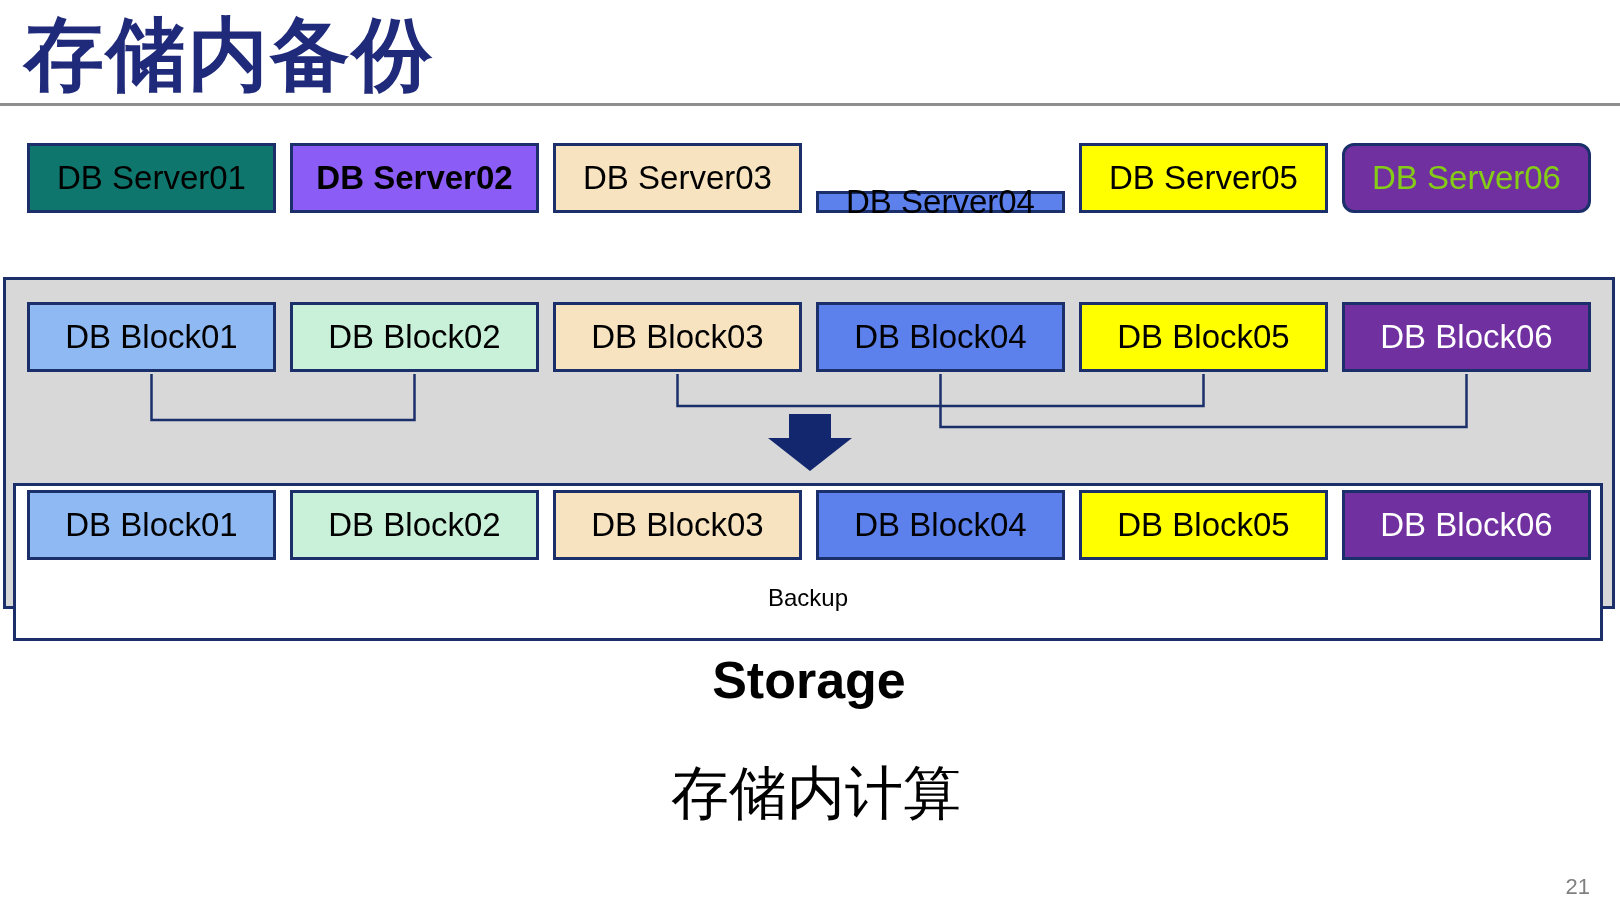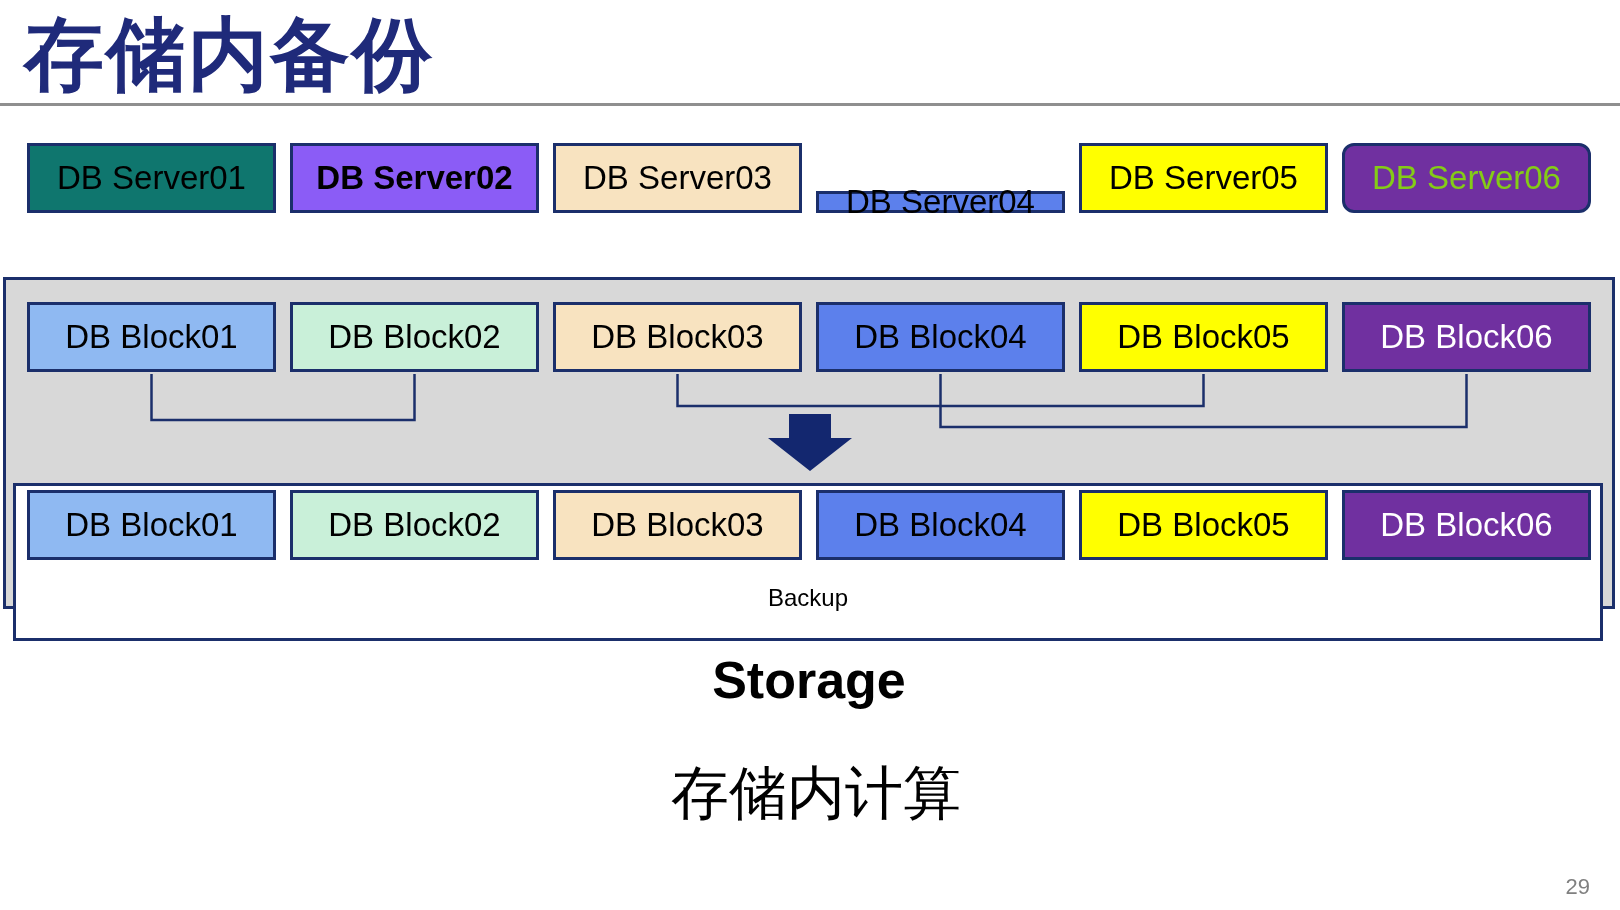--- a/index.html
+++ b/index.html
@@ -87,14 +87,14 @@
     <polyline points="151.5,374 151.5,420 414.5,420 414.5,374" fill="none" stroke="var(--connector,#1B2F6B)" stroke-width="2.5"></polyline>
     <polyline points="677.5,374 677.5,406 1203.5,406 1203.5,374" fill="none" stroke="var(--connector,#1B2F6B)" stroke-width="2.5"></polyline>
     <polyline points="940.5,374 940.5,427 1466.5,427 1466.5,374" fill="none" stroke="var(--connector,#1B2F6B)" stroke-width="2.5"></polyline>
     <polygon points="789,414 831,414 831,438 852,438 810,471 768,438 789,438" fill="var(--arrow,#13276F)"></polygon>
   </svg>
 
   <div class="caption">
     <div>存储内计算</div>
   </div>
 
-  <div class="page-number">29</div>
+  <div class="page-number">21</div>
 </div>
 
 </body></html>

